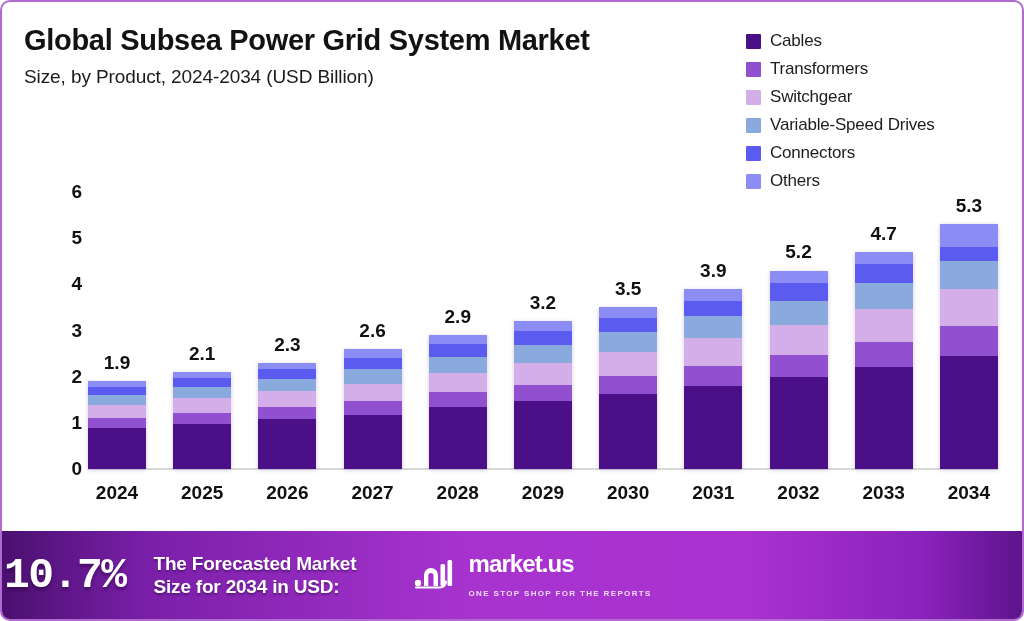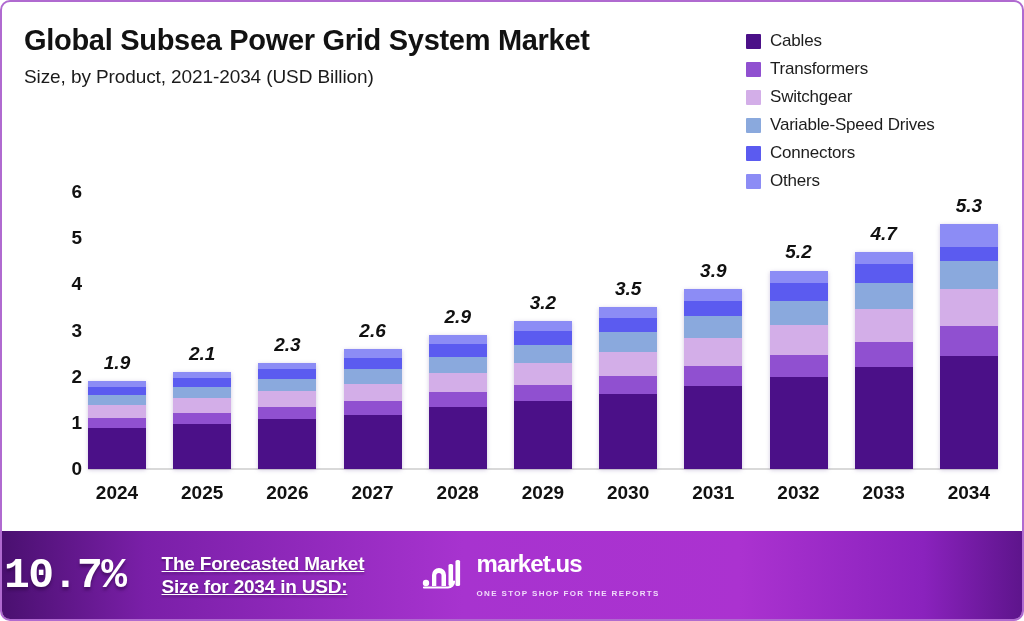--- a/index.html
+++ b/index.html
@@ -61,21 +61,20 @@
     position: absolute; left: 86px; top: 190px;
     width: 910px; height: 277px;
     display: flex; align-items: flex-end;
     justify-content: space-between;
   }
   .bar-col {
     position: relative;
     width: 58px; height: 100%;
     display: flex; flex-direction: column; justify-content: flex-end;
     align-items: center;
-    font-style: italic;
   }
   .bar-value {
     position: absolute; left: 50%; transform: translateX(-50%);
     font-size: 19px; font-weight: bold; color: #111111;
     white-space: nowrap;
   }
   .bar-stack {
     width: 58px;
     display: flex; flex-direction: column;
     filter: drop-shadow(0 1px 2px rgba(90,60,140,0.28));
@@ -105,21 +104,21 @@
     text-shadow: 0 2px 2px rgba(40,5,60,0.45);
   }
   #cagr-text { margin-left: 22px; width: 218px; }
   #cagr-value {
     color: #ffffff; font-size: 43px; font-weight: bold;
     letter-spacing: -1.5px; margin-left: 2px;
     text-shadow: 0 3px 3px rgba(40,5,60,0.5);
     white-space: nowrap;
     font-family: Liberation Mono, monospace;
   }
-  #forecast-text { margin-left: 36px; width: 238px; text-decoration: underline; }
+  #forecast-text { margin-left: 28px; width: 238px; }
   #forecast-value {
     color: #ffffff; font-size: 43px; font-weight: bold;
     letter-spacing: -1px; margin-left: 4px;
     text-shadow: 0 3px 3px rgba(40,5,60,0.5);
     white-space: nowrap;
   }
   #logo {
     display: flex; align-items: center; margin-left: 22px;
   }
   #logo-mark { margin-right: 9px; }
@@ -132,21 +131,21 @@
     letter-spacing: 1.35px; margin-top: 13px; white-space: nowrap;
   }
 </style>
 </head>
 <body>
 
 <div id="frame">
 
   <div id="header">
     <div id="chart-title">Global Subsea Power Grid System Market</div>
-    <div id="chart-subtitle">Size, by Product, 2021-2034 (USD Billion)</div>
+    <div id="chart-subtitle">Size, by Product, 2024-2034 (USD Billion)</div>
   </div>
 
   <div id="legend">
       <div class="legend-item">
         <span class="legend-swatch" style="background: rgb(75, 16, 136);"></span>
         <span class="legend-label">Cables</span>
       </div>
       <div class="legend-item">
         <span class="legend-swatch" style="background: rgb(144, 80, 208);"></span>
         <span class="legend-label">Transformers</span>

